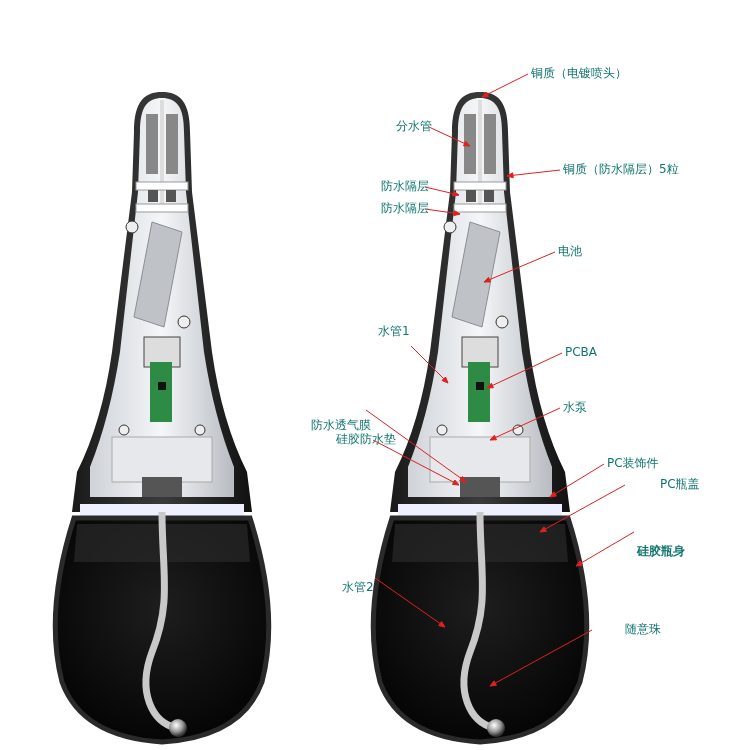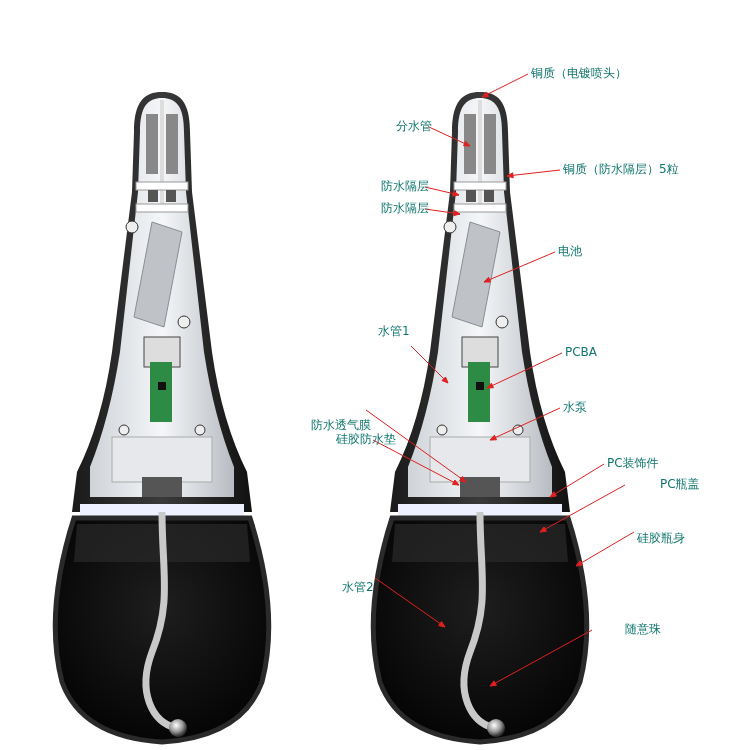--- a/index.html
+++ b/index.html
@@ -114,16 +114,16 @@
     <div class="lbl" style="left: 381px; top: 179px;">防水隔层</div>
     <div class="lbl" style="left: 381px; top: 201px;">防水隔层</div>
     <div class="lbl" style="left: 558px; top: 244px;">电池</div>
     <div class="lbl" style="left: 378px; top: 324px;">水管1</div>
     <div class="lbl" style="left: 565px; top: 345px;">PCBA</div>
     <div class="lbl" style="left: 311px; top: 402px; margin-top: 16px;">防水透气膜</div>
     <div class="lbl" style="left: 563px; top: 400px;">水泵</div>
     <div class="lbl" style="left: 318px; top: 432px; margin-left: 18px;">硅胶防水垫</div>
     <div class="lbl" style="left: 607px; top: 456px;">PC装饰件</div>
     <div class="lbl" style="left: 628px; top: 477px; margin-left: 32px;">PC瓶盖</div>
-    <div class="lbl" style="left: 637px; top: 531px;">硅胶瓶身</div>
+    <div class="lbl" style="left: 637px; top: 544px; font-weight: bold;">硅胶瓶身</div>
     <div class="lbl" style="left: 342px; top: 580px;">水管2</div>
     <div class="lbl" style="left: 625px; top: 622px;">随意珠</div>
   </div>
 
 </body></html>

